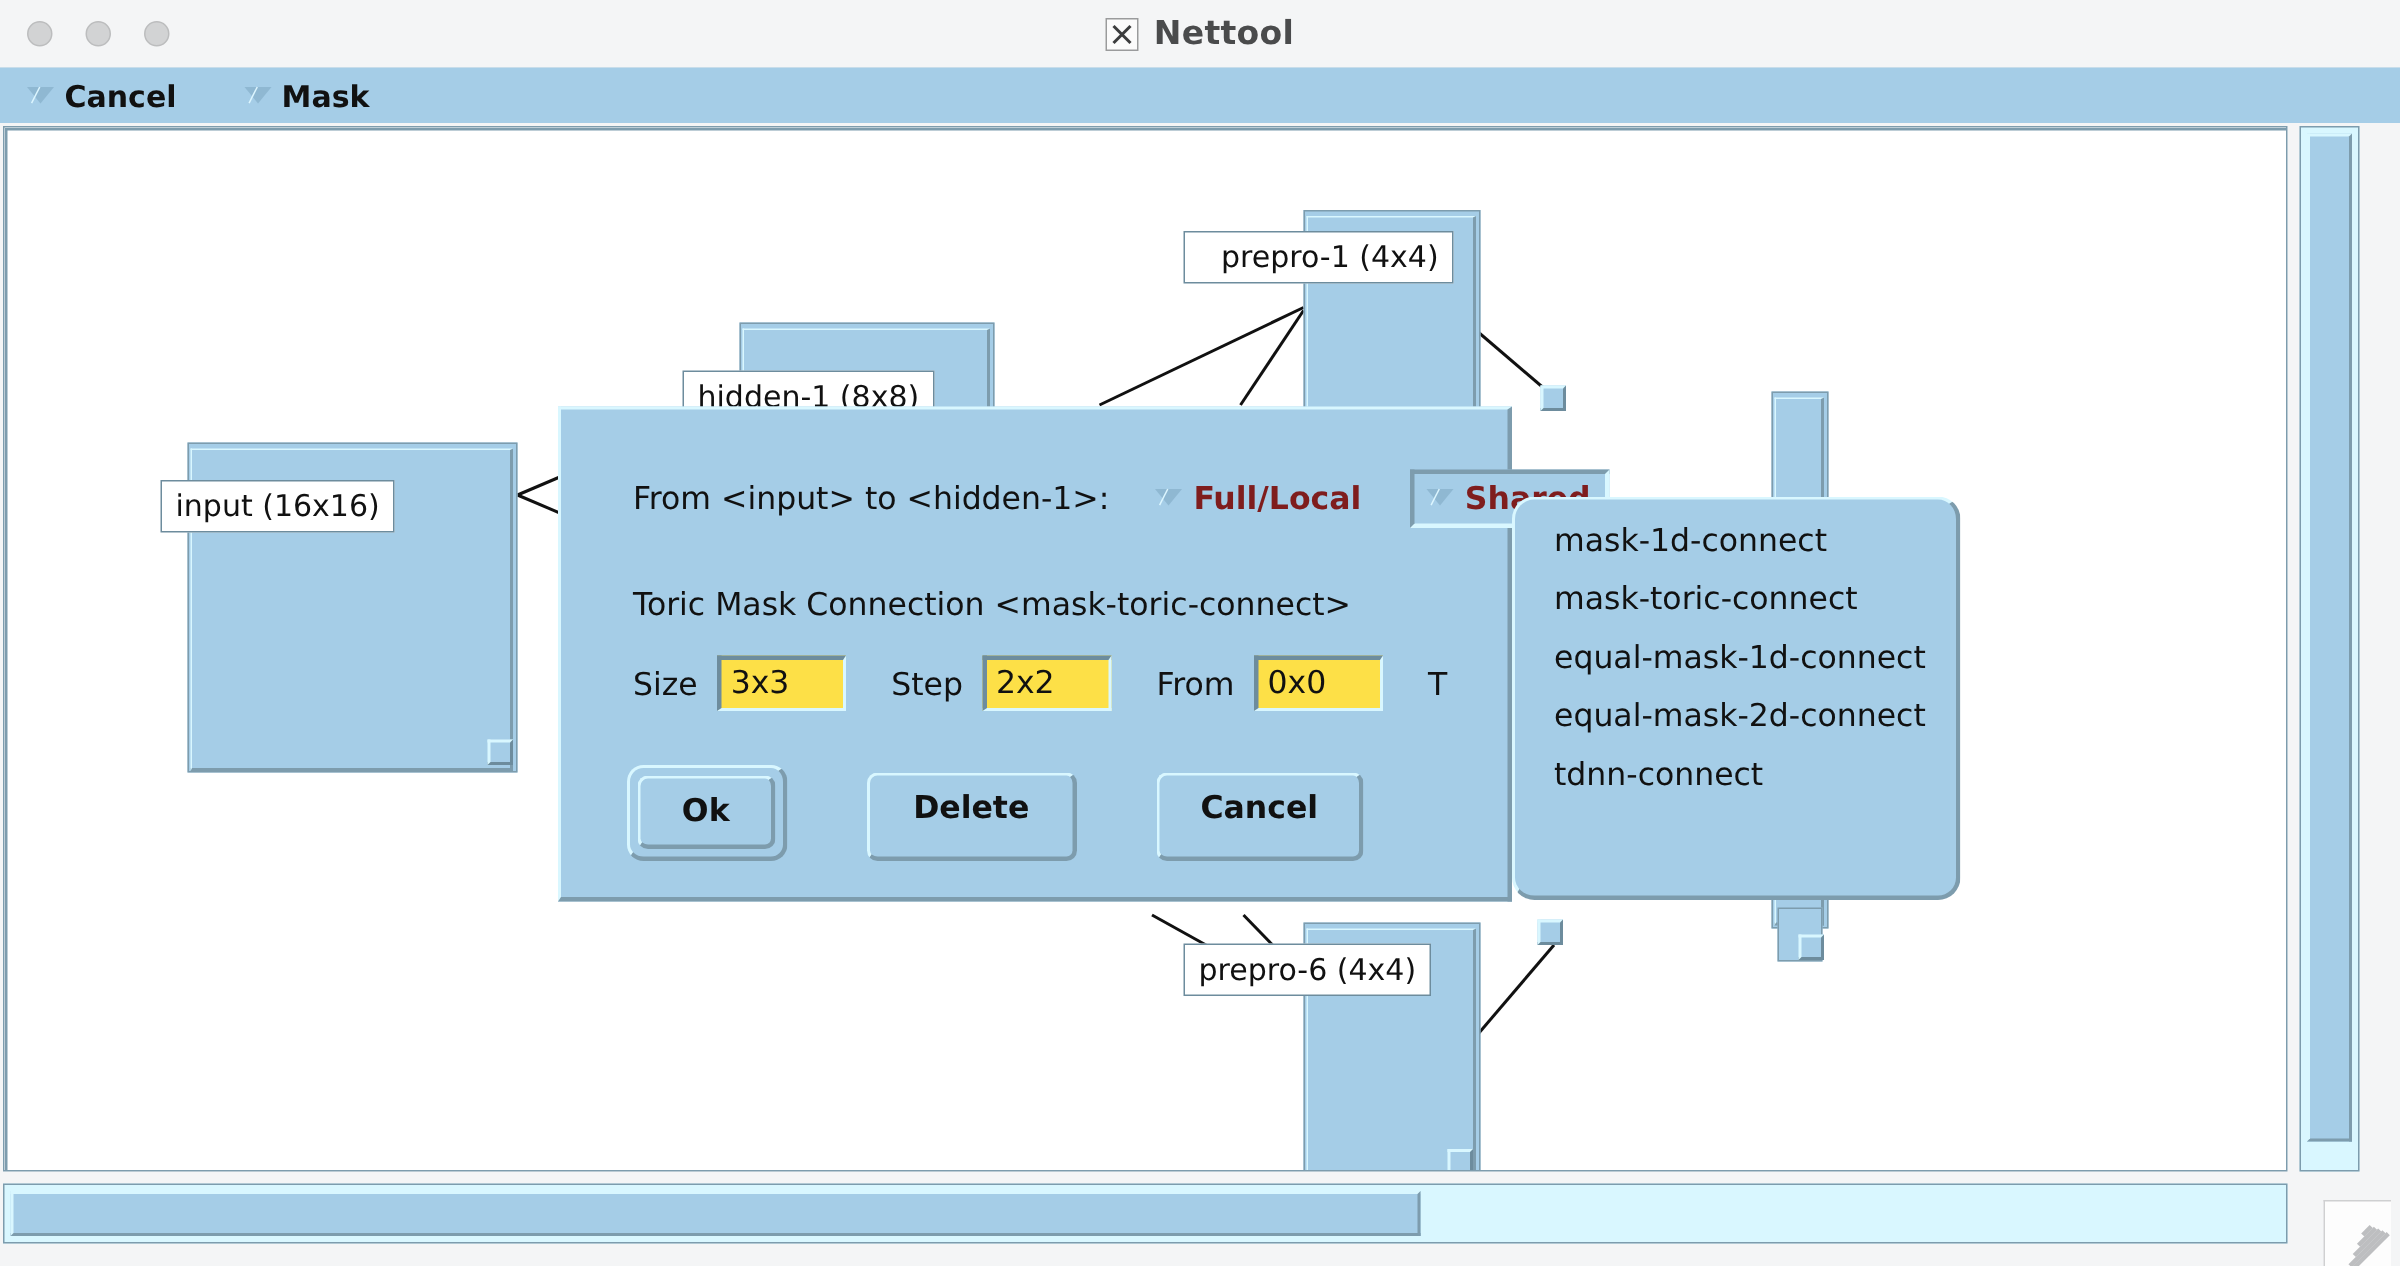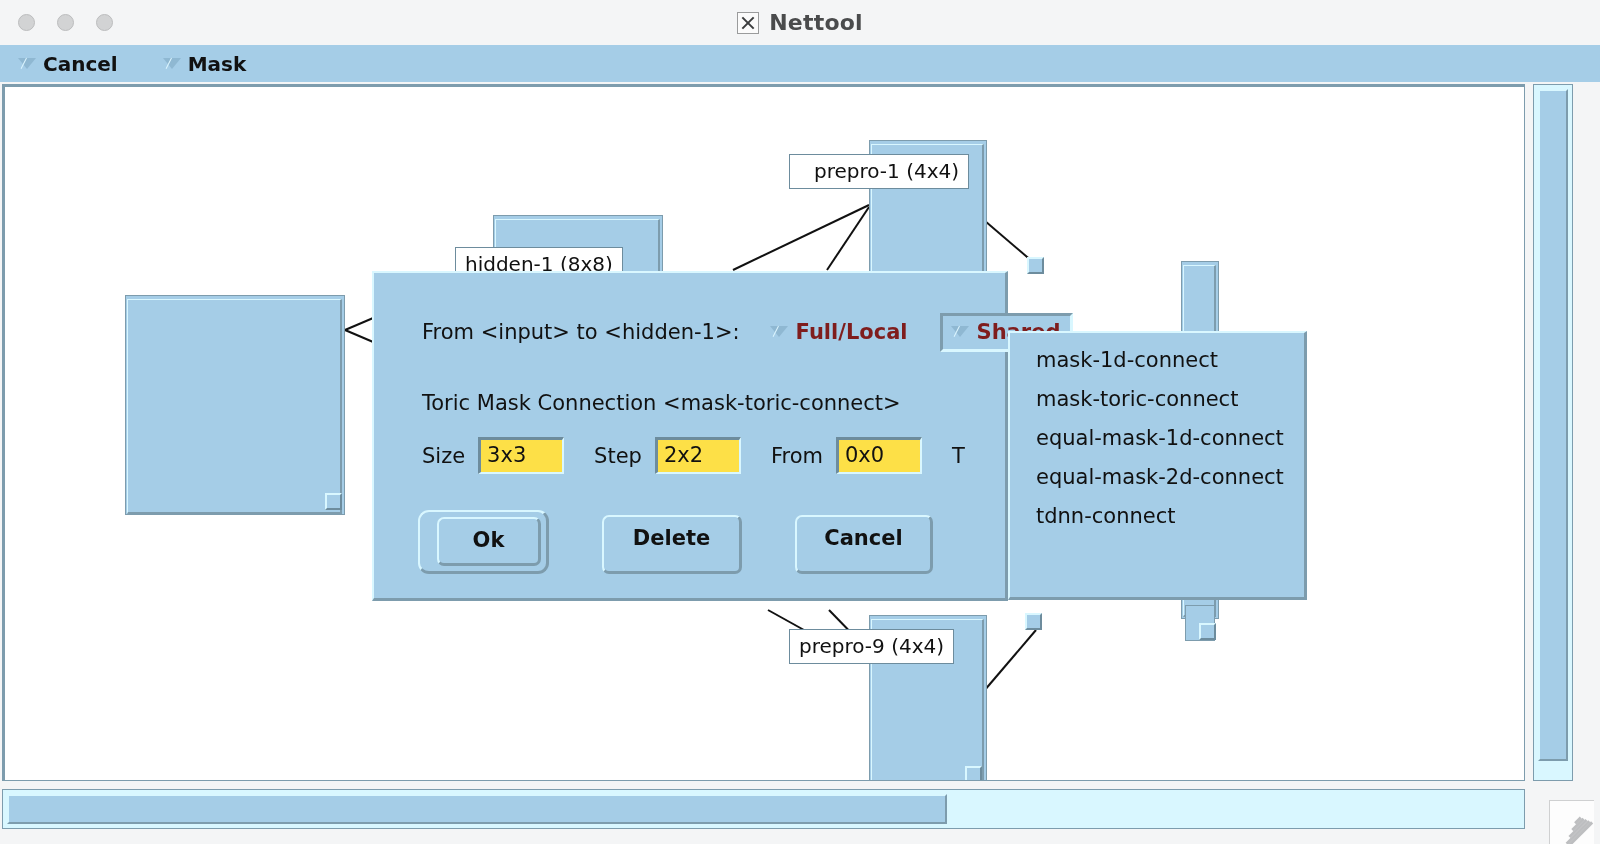--- a/index.html
+++ b/index.html
@@ -340,21 +340,21 @@
     border-radius: 7px;
     box-sizing: border-box;
     font-size: 21px;
     font-weight: bold;
     color: #111;
     padding: 9px 0 11px 0;
     text-align: center;
     font-family: "DejaVu Sans", sans-serif;
     cursor: default;
   }
-  .pbtn.w-ok { width: 104px; margin-left: 12px; }
+  .pbtn.w-ok { width: 92px; }
   .pbtn.w-cancel { width: 138px; }
   .pbtn.w-delete { width: 140px; }
   .defwrap {
     padding: 5px;
     border-top: 2px solid #d9f7ff;
     border-left: 2px solid #d9f7ff;
     border-right: 3px solid #7d9cad;
     border-bottom: 3px solid #7d9cad;
     border-radius: 11px;
     box-sizing: border-box;
@@ -366,20 +366,21 @@
     left: 1008px; top: 331px;
     width: 299px; height: 269px;
     background: #a5cde7;
     border-top: 2px solid #d9f7ff;
     border-left: 2px solid #d9f7ff;
     border-right: 3px solid #7d9cad;
     border-bottom: 3px solid #7d9cad;
     box-sizing: border-box;
     z-index: 60;
     padding-top: 8px;
+    border-radius: 15px;
   }
   .popup .mi {
     font-size: 21px;
     color: #111;
     padding: 9px 0 9px 26px;
     white-space: nowrap;
     font-family: "DejaVu Sans", sans-serif;
     cursor: default;
     line-height: 1;
   }
@@ -441,40 +442,41 @@
         <polyline points="333,240 320,255"></polyline>
         <polyline points="966,114 954,130"></polyline>
         <polyline points="966,548 954,564"></polyline>
       </g>
     </svg>
 
     <div class="node" style="left:104px; top:210px; width:240px; height:225px;">
       <div class="back" style="left:18px; top:0; width:220px; height:220px;"></div>
       <div class="body" style="left:20px; top:4px; width:215px; height:215px;"></div>
       <div class="handle" style="left:218px; top:198px;"></div>
+      <div class="tag" style="left:0; top:25px;">input (16x16)</div>
     </div>
 
     <div class="node" style="left:452px; top:130px; width:215px; height:210px;">
       <div class="back" style="left:38px; top:0; width:170px; height:200px;"></div>
       <div class="body" style="left:40px; top:4px; width:165px; height:196px;"></div>
       <div class="tag" style="left:0; top:32px;">hidden-1 (8x8)</div>
     </div>
 
     <div class="node" style="left:786px; top:55px; width:200px; height:180px;">
       <div class="back" style="left:80px; top:0; width:118px; height:172px;"></div>
       <div class="body" style="left:82px; top:4px; width:113px; height:168px;"></div>
       <div class="handle" style="left:176px; top:151px;"></div>
       <div class="tag" style="left:0; top:14px;padding-left:24px;">prepro-1 (4x4)</div>
     </div>
 
     <div class="node" style="left:786px; top:530px; width:200px; height:180px;">
       <div class="back" style="left:80px; top:0; width:118px; height:172px;"></div>
       <div class="body" style="left:82px; top:4px; width:113px; height:168px;"></div>
       <div class="handle" style="left:176px; top:151px;"></div>
-      <div class="tag" style="left:0; top:14px;">prepro-9 (4x4)</div>
+      <div class="tag" style="left:0; top:14px;">prepro-6 (4x4)</div>
     </div>
 
     <div class="node" style="left:1024px; top:172px; width:20px; height:20px;">
       <div class="handle" style="left:0; top:0;"></div>
     </div>
     <div class="node" style="left:1022px; top:528px; width:20px; height:20px;">
       <div class="handle" style="left:0; top:0;"></div>
     </div>
 
     <div class="node" style="left:1178px; top:176px; width:40px; height:360px;">

